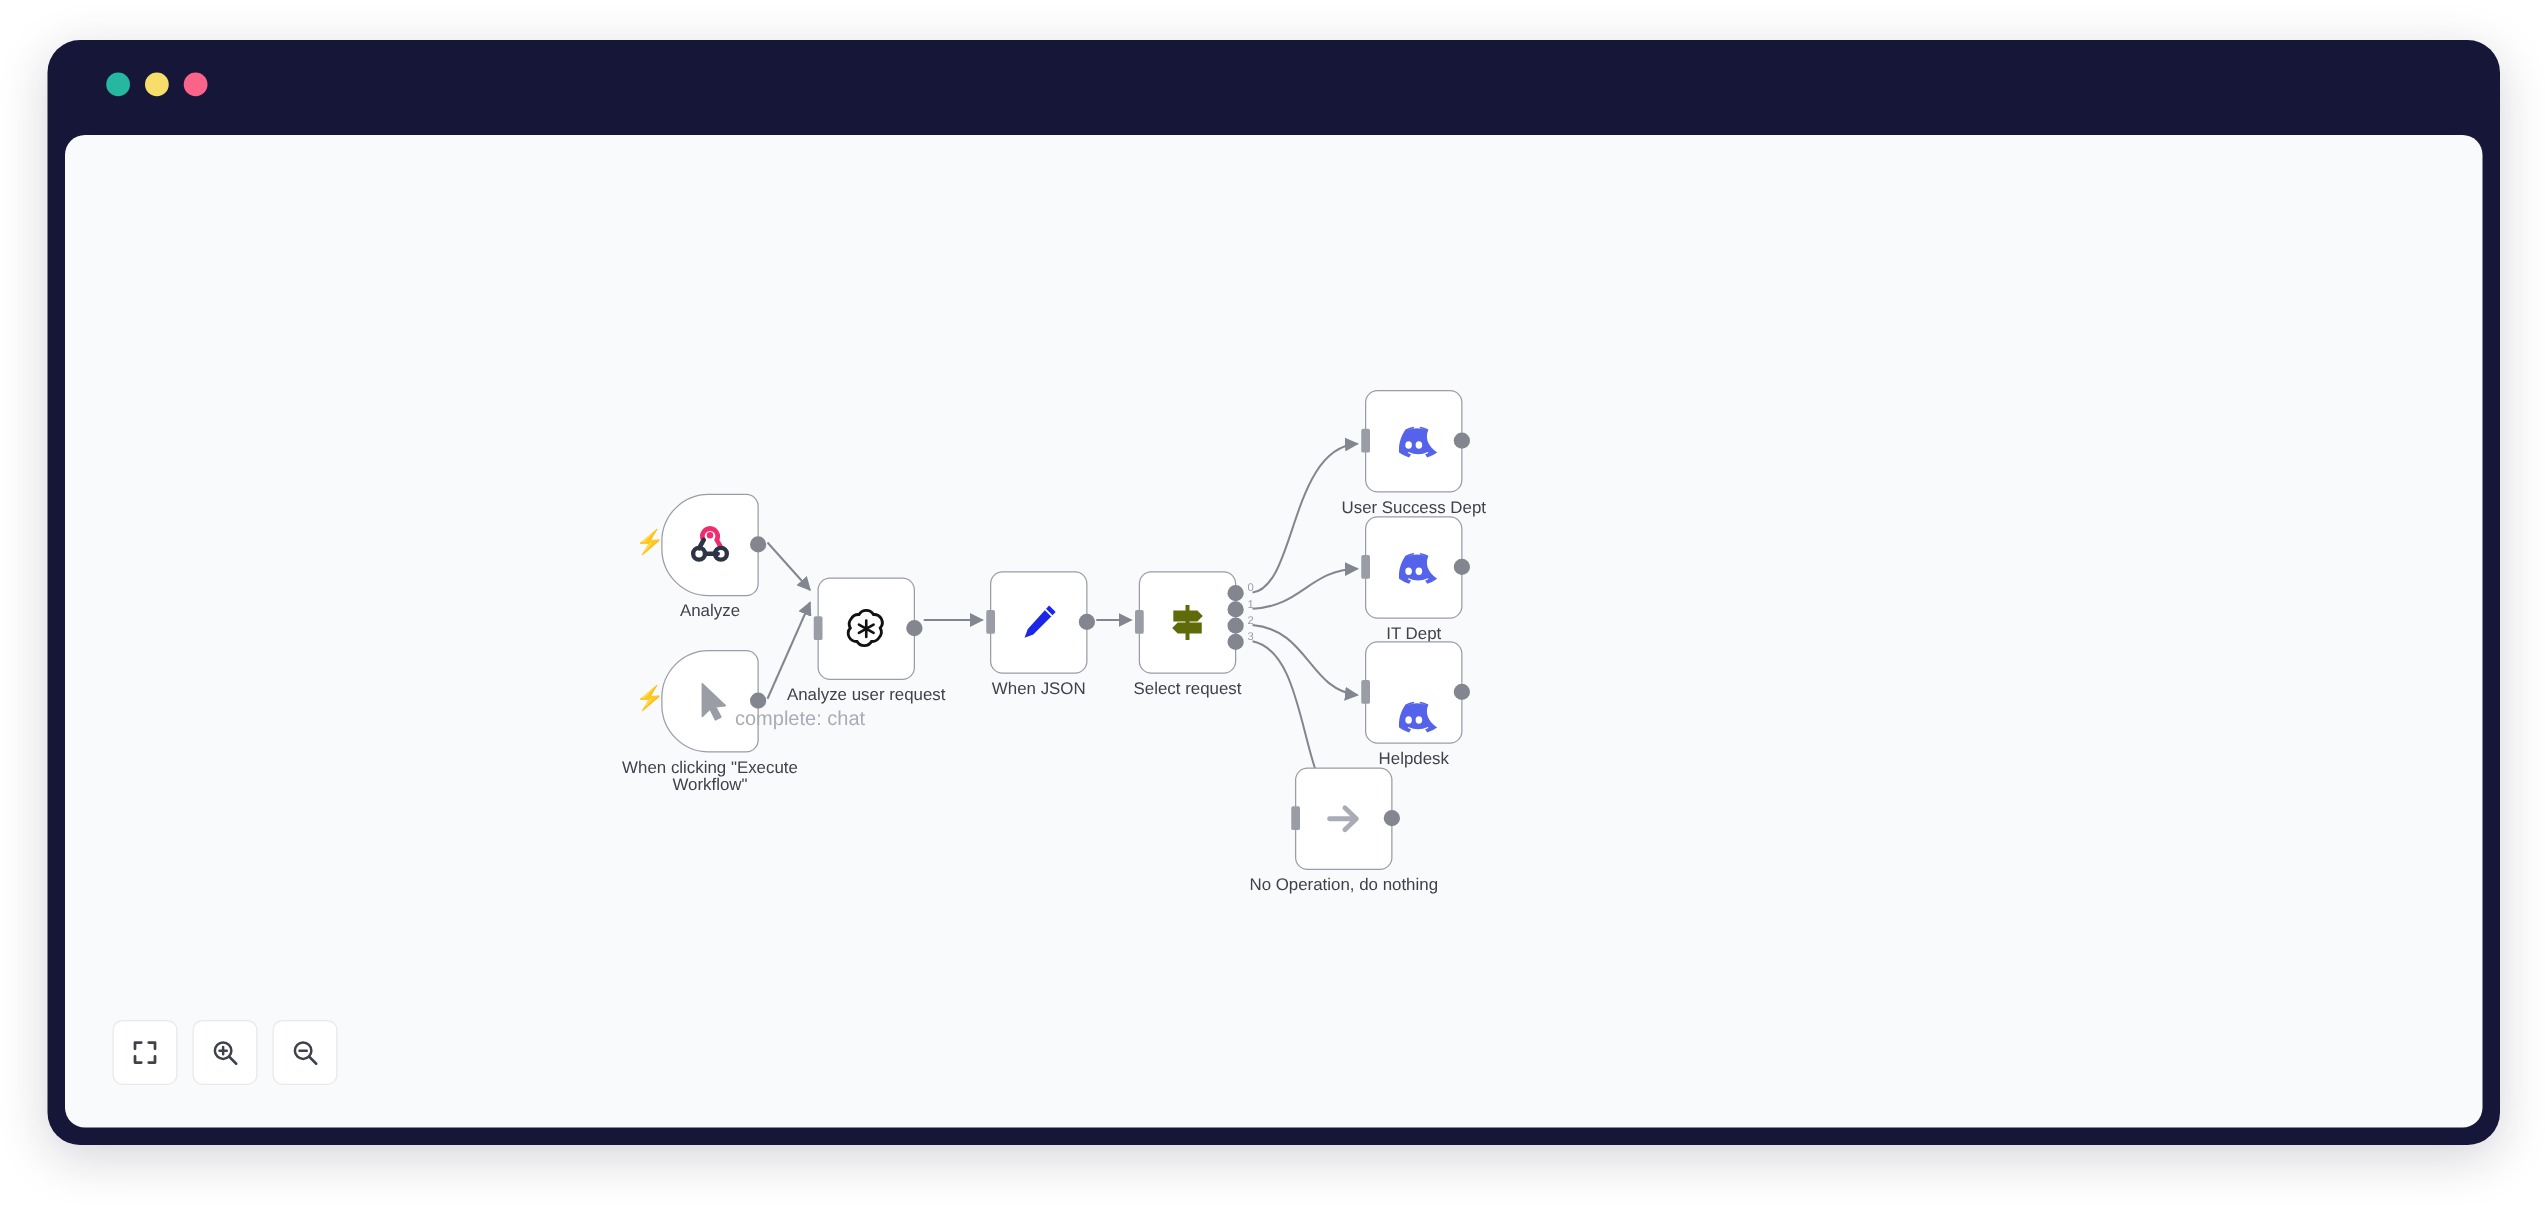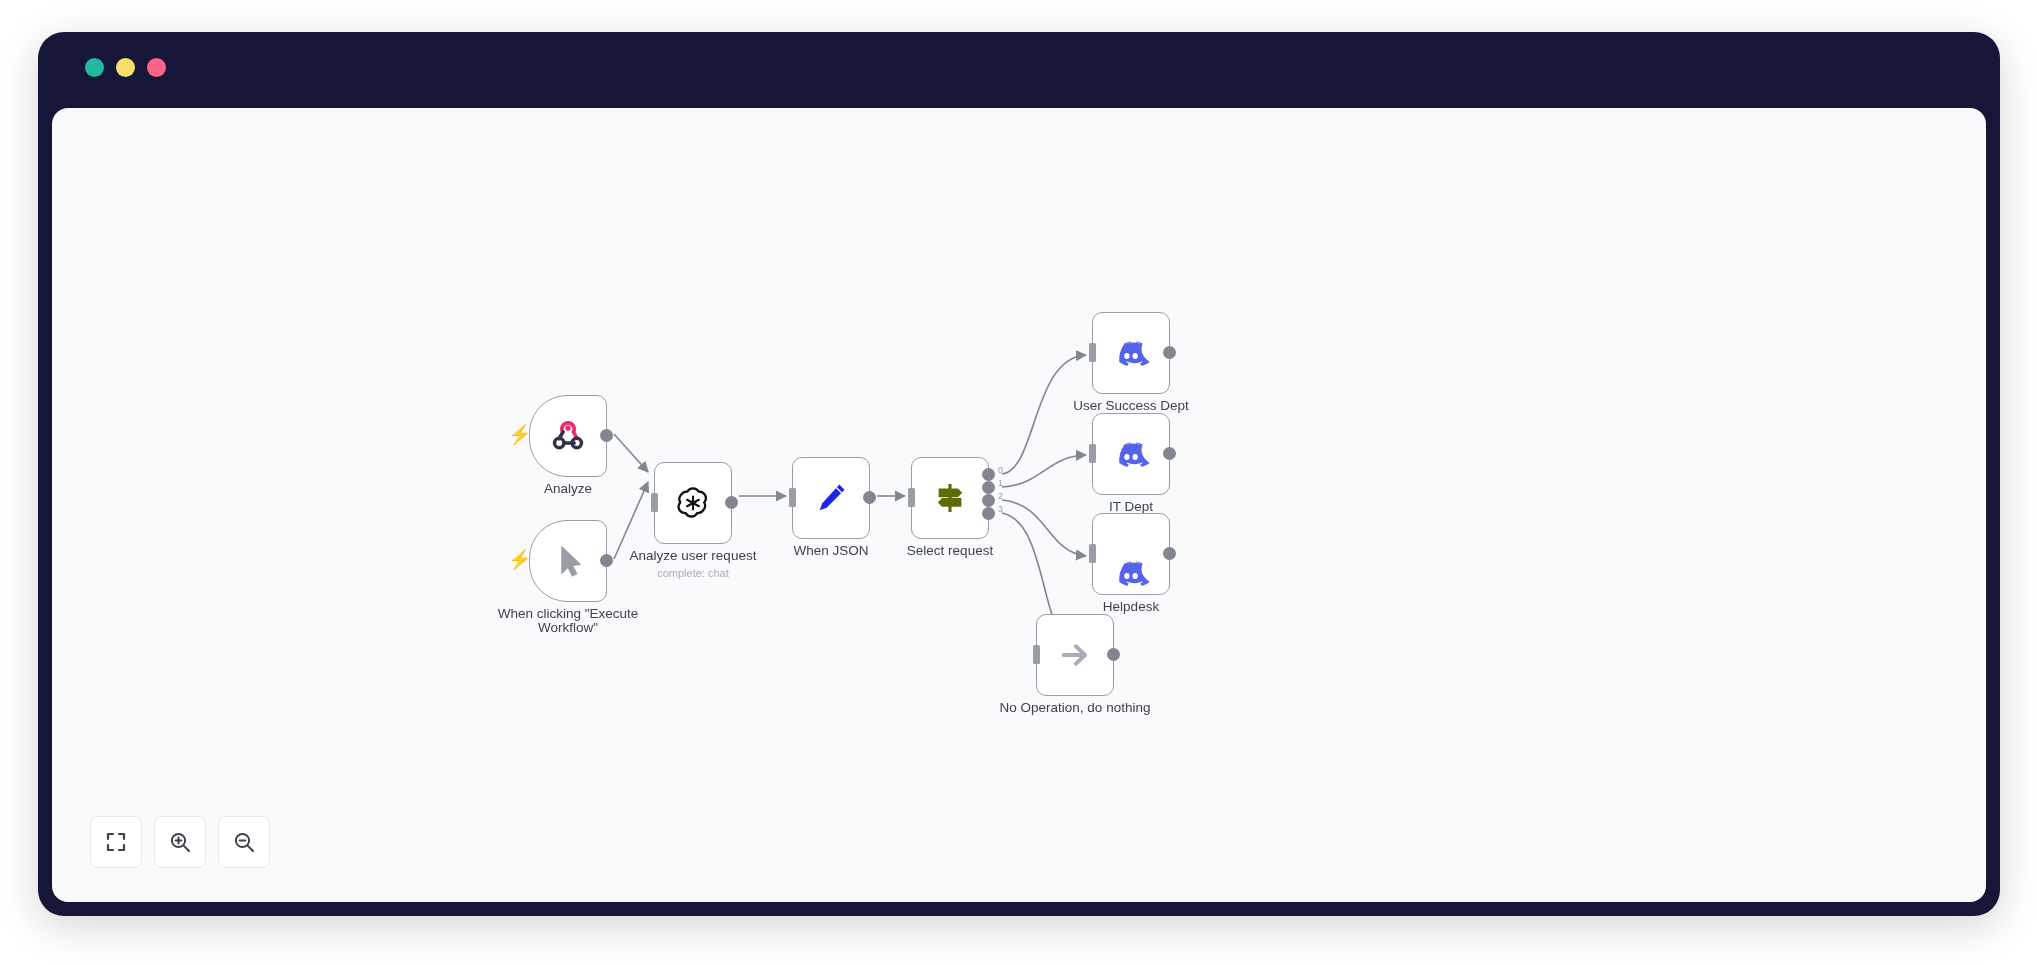--- a/index.html
+++ b/index.html
@@ -76,22 +76,21 @@
     font-size: 13.5px;
     color: #3f424a;
     line-height: 1.05;
     white-space: pre-line;
   }
   .node-sublabel {
     position: absolute;
     left: 50%;
     transform: translateX(-50%);
     width: 210px;
-    text-align: center;
-    font-size: 11px;
+    font-size: 16px;
     color: #a9acb4;
   }
 
   
   .port-out {
     position: absolute;
     width: 13px; height: 13px;
     border-radius: 50%;
     background: #83868f;
     right: -7px;

